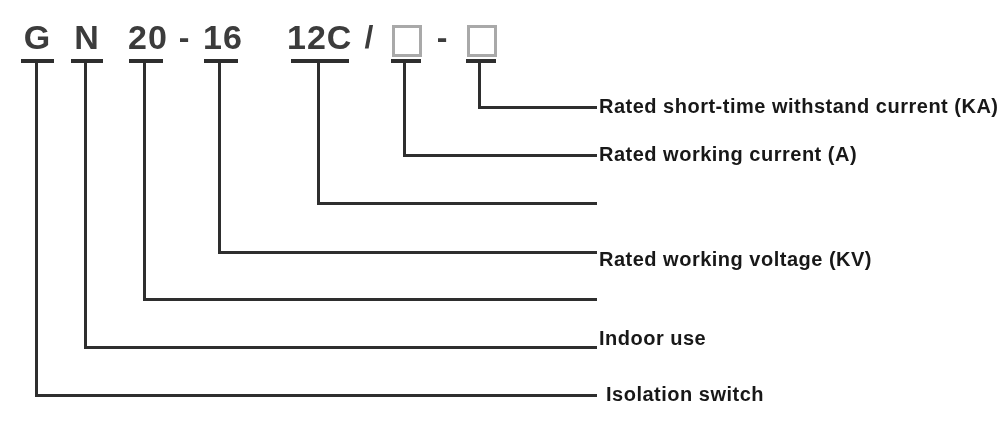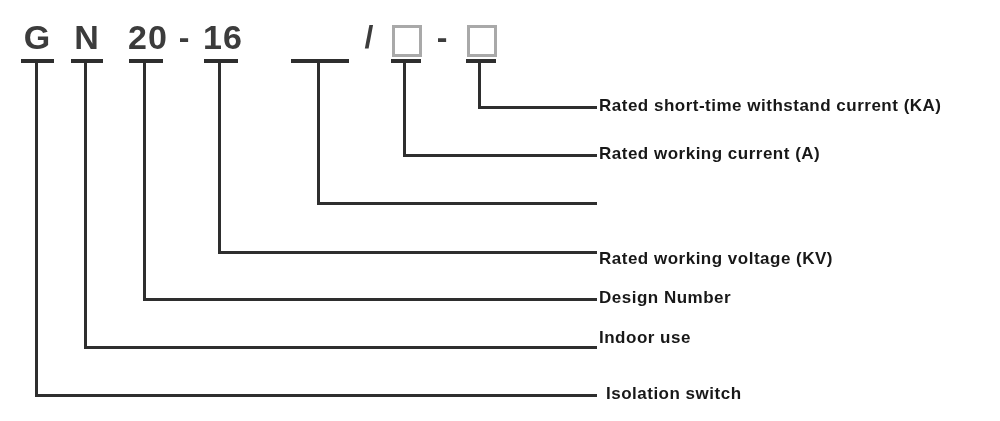--- a/index.html
+++ b/index.html
@@ -65,37 +65,38 @@
     position: absolute;
     height: 3px;
     background: #2e2e2e;
   }
   
   .lbl {
     position: absolute;
     left: 599px;
     height: 22px;
     line-height: 22px;
-    font-size: 17px;
+    font-size: 20px;
     font-weight: bold;
     letter-spacing: 0.5px;
     color: #181818;
     white-space: nowrap;
   }
 </style>
 </head>
 <body>
 
 <div class="stage">
 
   <span class="tok" style="left:20px;width:35px">G</span>
   <span class="tok" style="left:70px;width:34px">N</span>
   <span class="tok" style="left:128px;width:36px">20</span>
   <span class="sep" style="left:172px;width:24px">-</span>
   <span class="tok" style="left:203px;width:36px">16</span>
+  <span class="tok" style="left:287px;width:64px">12C</span>
   <span class="sep" style="left:357px;width:24px">/</span>
   <div class="phbox" style="left:392px"></div>
   <span class="sep" style="left:430px;width:24px">-</span>
   <div class="phbox" style="left:467px"></div>
 
   <div class="u" style="left:21px;width:33px"></div>
   <div class="u" style="left:71px;width:32px"></div>
   <div class="u" style="left:129px;width:34px"></div>
   <div class="u" style="left:204px;width:34px"></div>
   <div class="u" style="left:291px;width:58px"></div>
@@ -114,17 +115,16 @@
   <div class="hl" style="left:403px;top:154px;width:194px"></div>
   <div class="hl" style="left:317px;top:202px;width:280px"></div>
   <div class="hl" style="left:218px;top:251px;width:379px"></div>
   <div class="hl" style="left:143px;top:298px;width:454px"></div>
   <div class="hl" style="left:84px;top:346px;width:513px"></div>
   <div class="hl" style="left:34.5px;top:394px;width:562px"></div>
 
   <div class="lbl" style="top:95px">Rated short-time withstand current (KA)</div>
   <div class="lbl" style="top:143px">Rated working current (A)</div>
   <div class="lbl" style="top:248px">Rated working voltage (KV)</div>
-  <div class="lbl" style="top:287px">Design Number</div>
   <div class="lbl" style="top:327px">Indoor use</div>
   <div class="lbl" style="top:383px;left:606px">Isolation switch</div>
 
 </div>
 
 </body></html>

